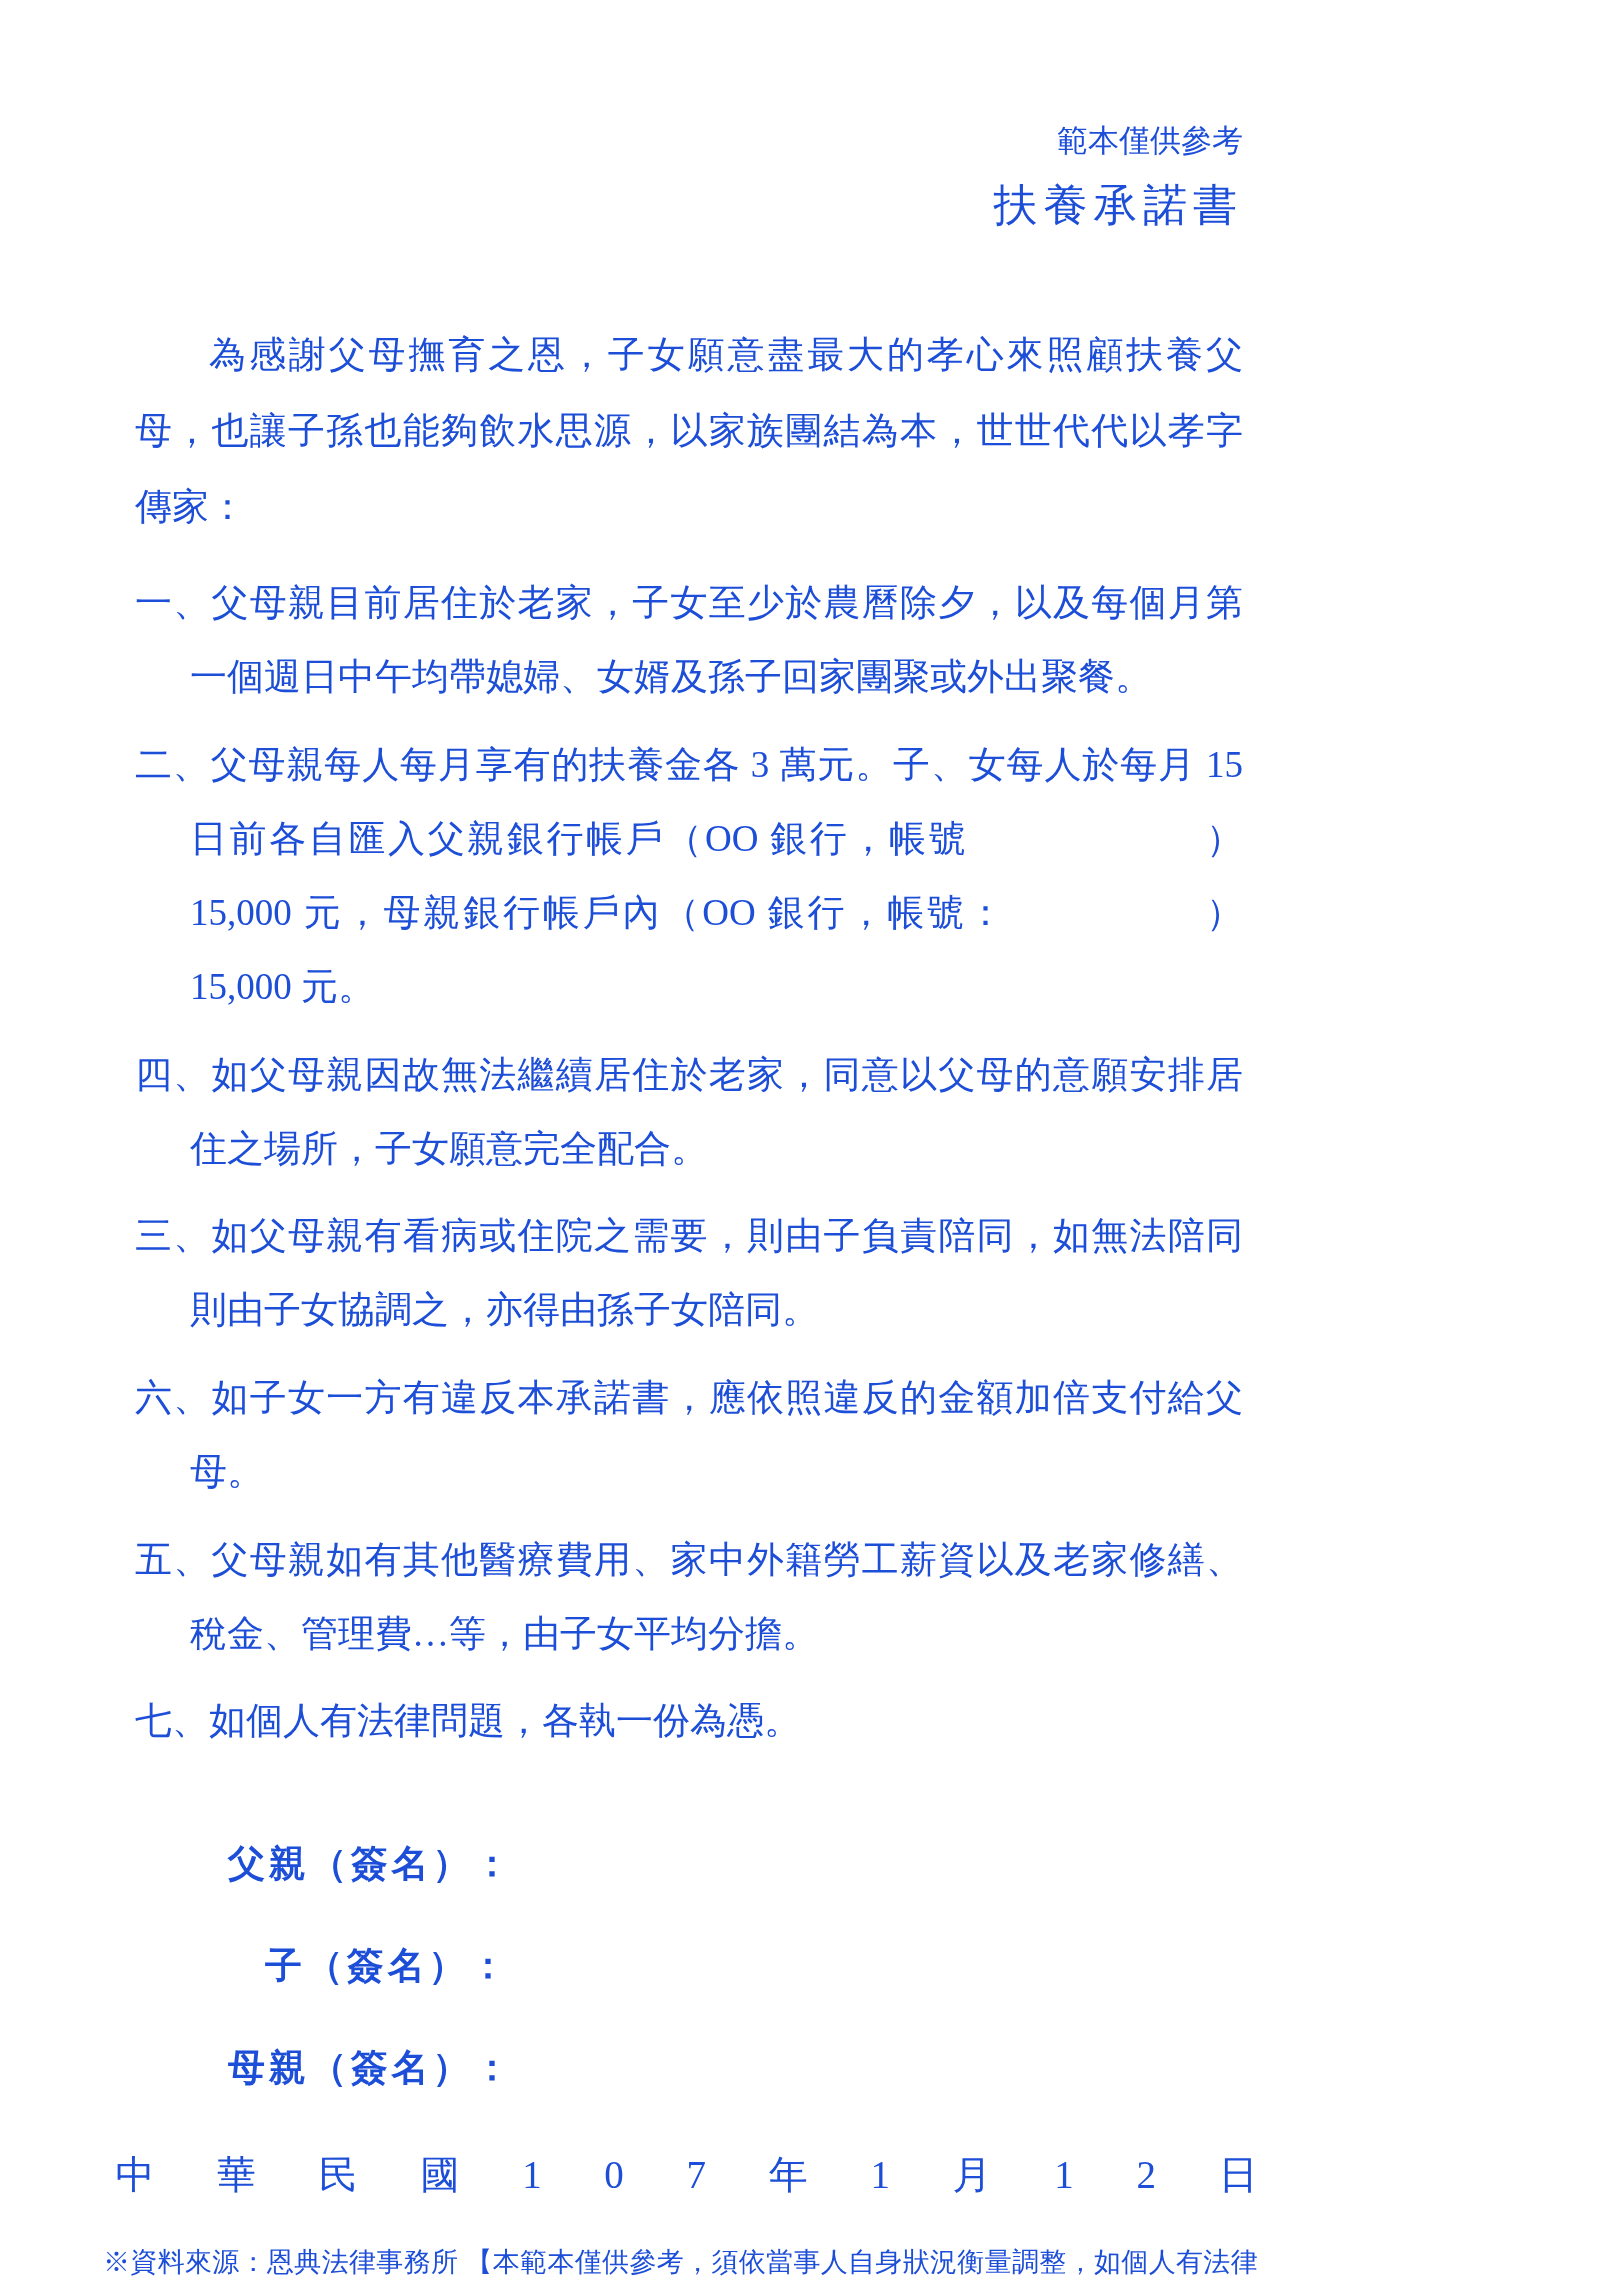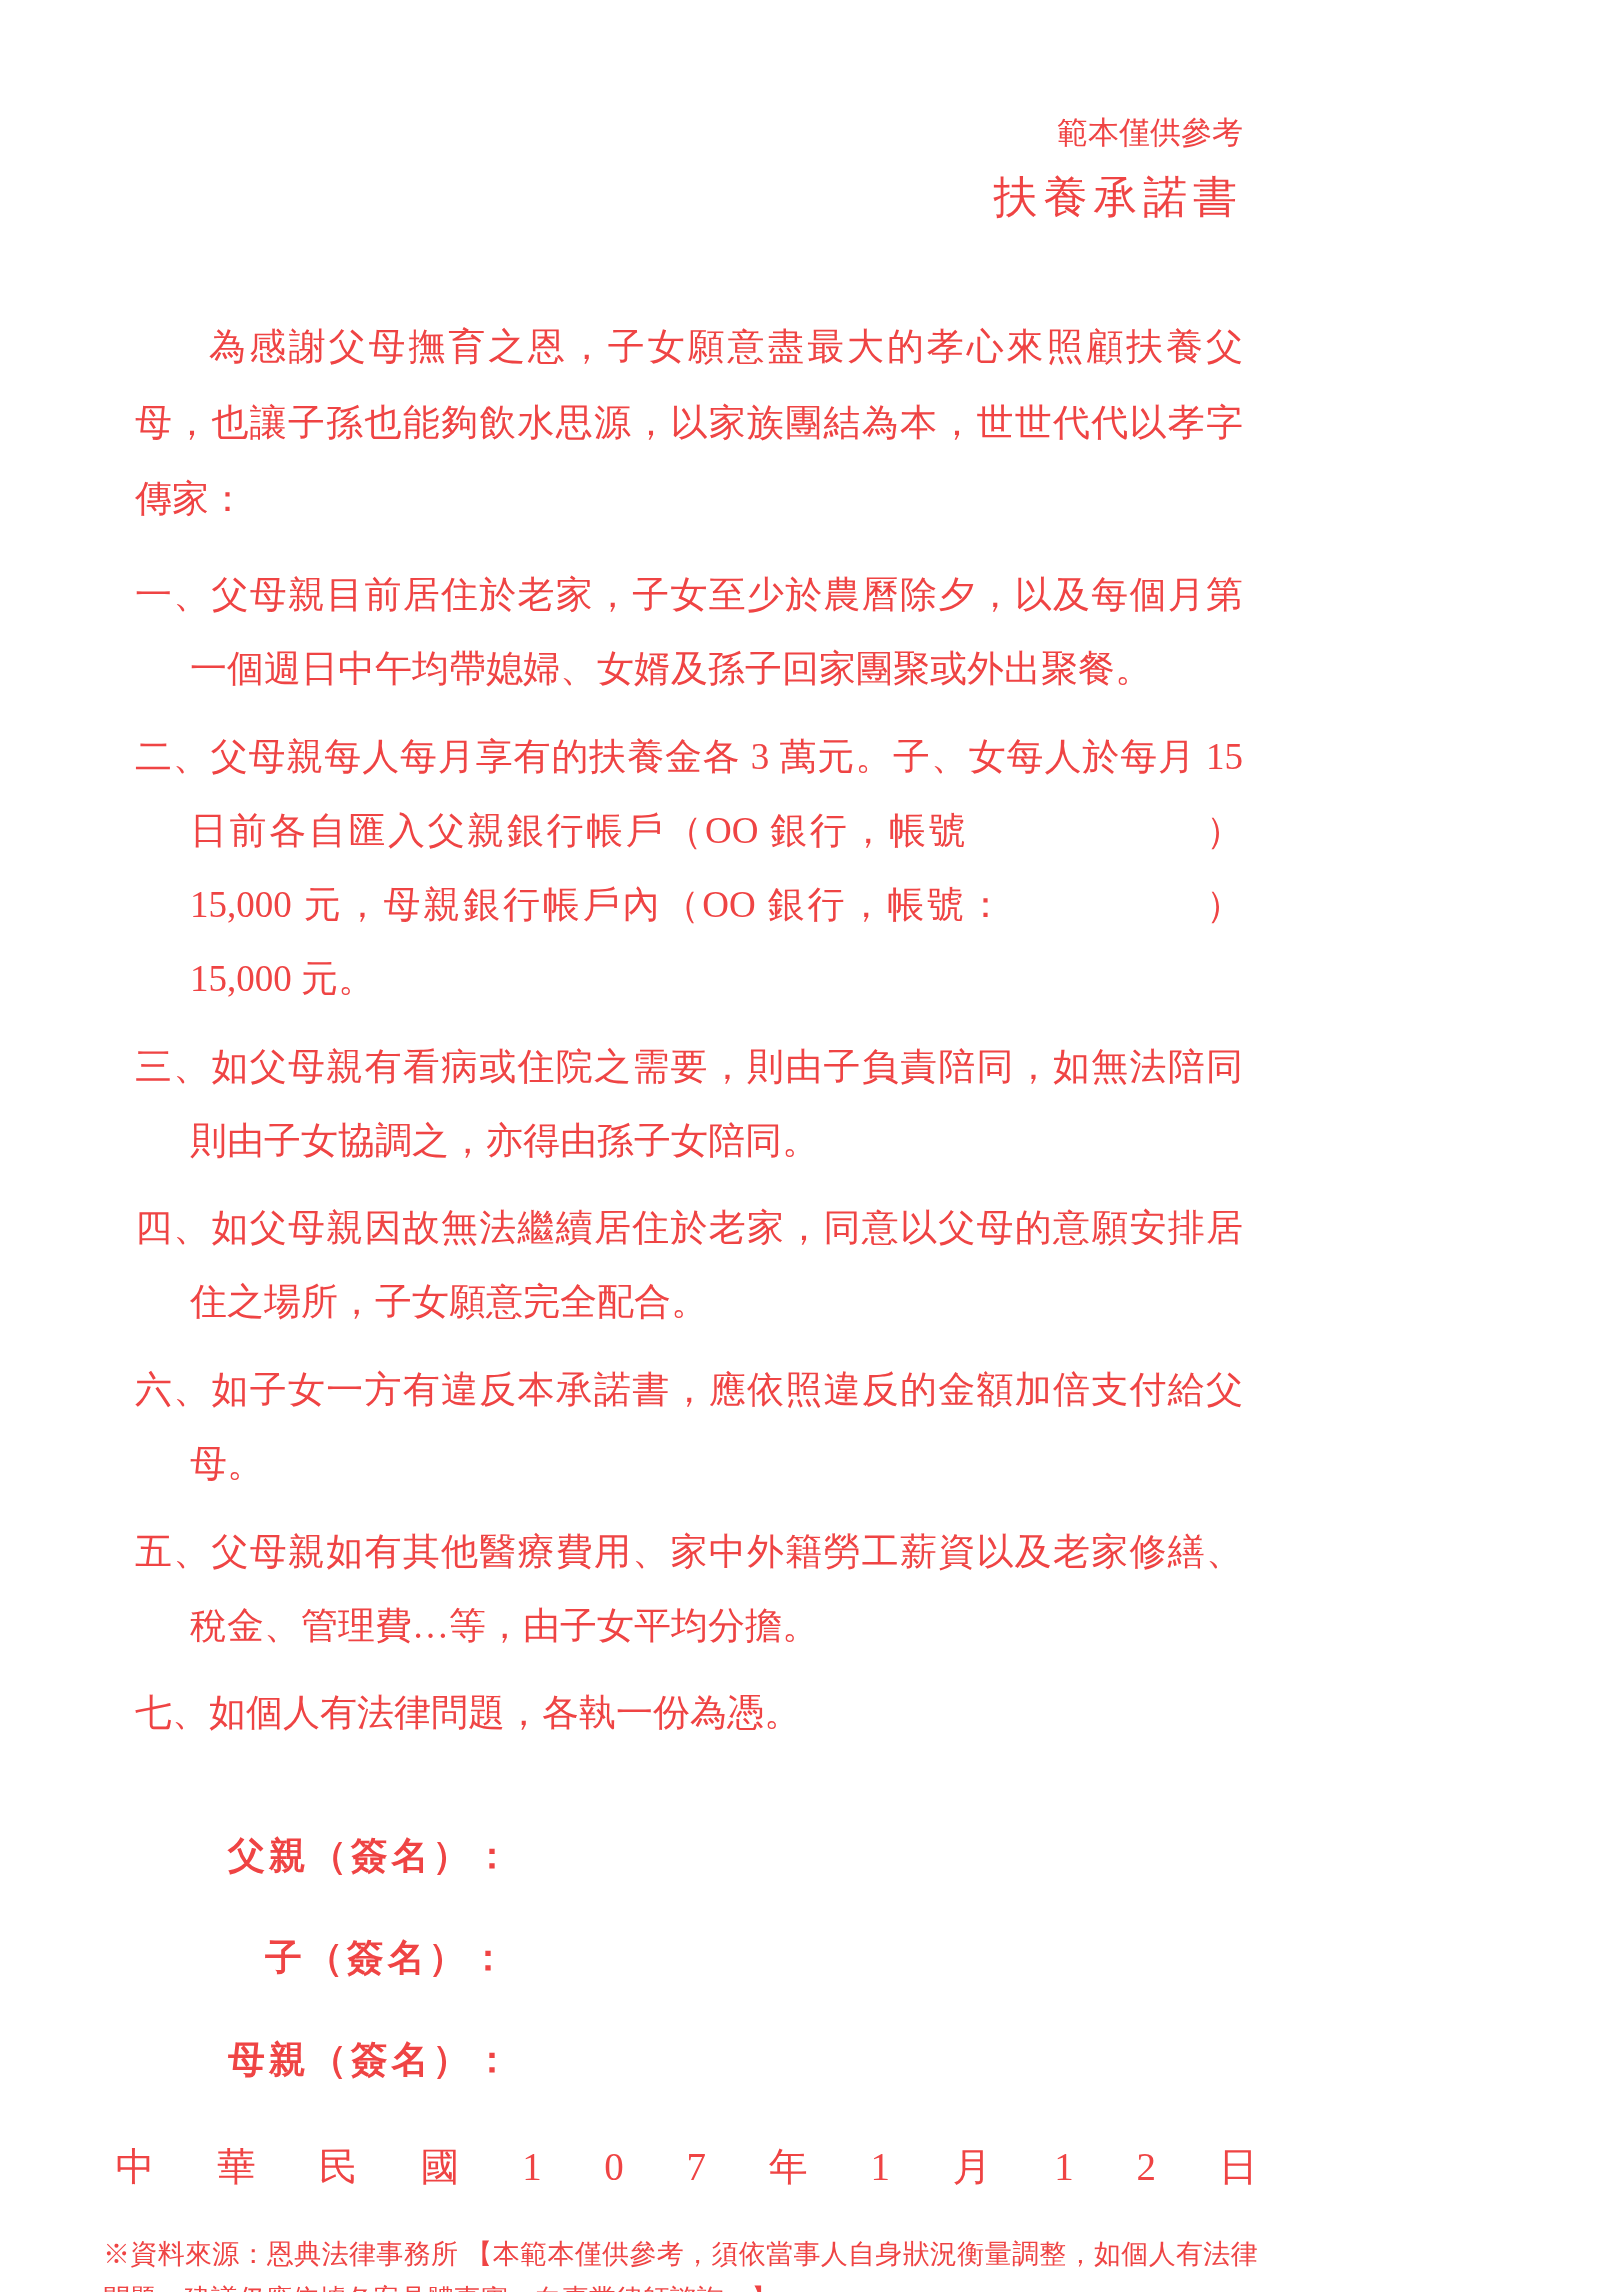--- a/index.html
+++ b/index.html
@@ -6,23 +6,23 @@
     margin: 0;
     padding: 0;
     background: #ffffff;
   }
   .page {
     position: relative;
     width: 1385px;
     height: 2293px;
     box-sizing: border-box;
     background: #ffffff;
-    color: #ef4444;
+    color: #1d4ed8;
     font-family: "Liberation Serif", "DejaVu Serif", serif;
-    padding: 0 142px 0 135px;
+    padding: 8px 142px 0 135px;
     overflow: hidden;
   }
   .header-note {
     padding-top: 113px;
     text-align: right;
     font-size: 31px;
     line-height: 39px;
   }
   .doc-title {
     margin-top: 17.6px;
@@ -91,22 +91,22 @@
 
   <div class="header-note">範本僅供參考</div>
 
   <div class="doc-title">扶養承諾書</div>
 
   <p class="intro">為感謝父母撫育之恩，子女願意盡最大的孝心來照顧扶養父母，也讓子孫也能夠飲水思源，以家族團結為本，世世代代以孝字傳家：</p>
 
   <div class="clauses">
     <p class="clause">一、父母親目前居住於老家，子女至少於農曆除夕，以及每個月第一個週日中午均帶媳婦、女婿及孫子回家團聚或外出聚餐。</p>
     <p class="clause">二、父母親每人每月享有的扶養金各 3 萬元。子、女每人於每月 15 日前各自匯入父親銀行帳戶（OO 銀行，帳號　　　　　　）15,000 元，母親銀行帳戶內（OO 銀行，帳號：　　　　　）15,000 元。</p>
+    <p class="clause">四、如父母親因故無法繼續居住於老家，同意以父母的意願安排居住之場所，子女願意完全配合。</p>
     <p class="clause">三、如父母親有看病或住院之需要，則由子負責陪同，如無法陪同則由子女協調之，亦得由孫子女陪同。</p>
-    <p class="clause">四、如父母親因故無法繼續居住於老家，同意以父母的意願安排居住之場所，子女願意完全配合。</p>
     <p class="clause">六、如子女一方有違反本承諾書，應依照違反的金額加倍支付給父母。</p>
     <p class="clause">五、父母親如有其他醫療費用、家中外籍勞工薪資以及老家修繕、稅金、管理費…等，由子女平均分擔。</p>
     <p class="clause">七、如個人有法律問題，各執一份為憑。</p>
   </div>
 
   <div class="signatures">
     <div class="sig-line">父親（簽名）：</div>
     <div class="sig-line deep">子（簽名）：</div>
     <div class="sig-line">母親（簽名）：</div>
   </div>

